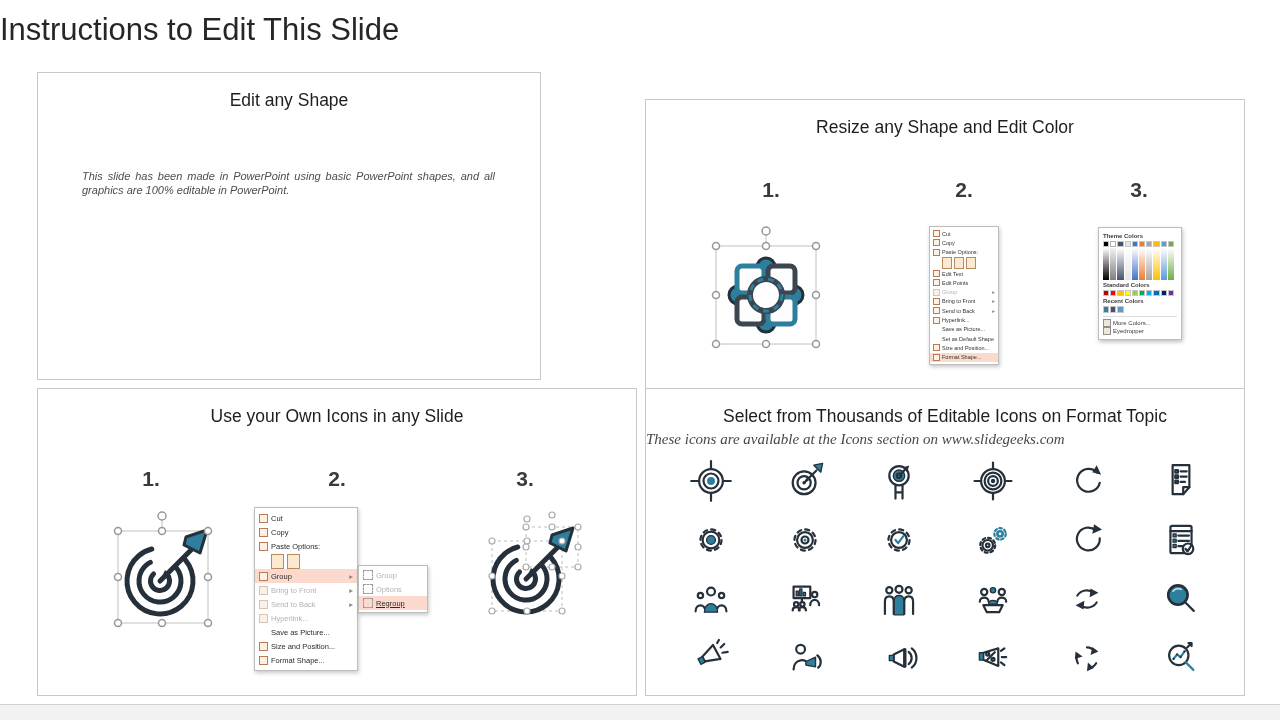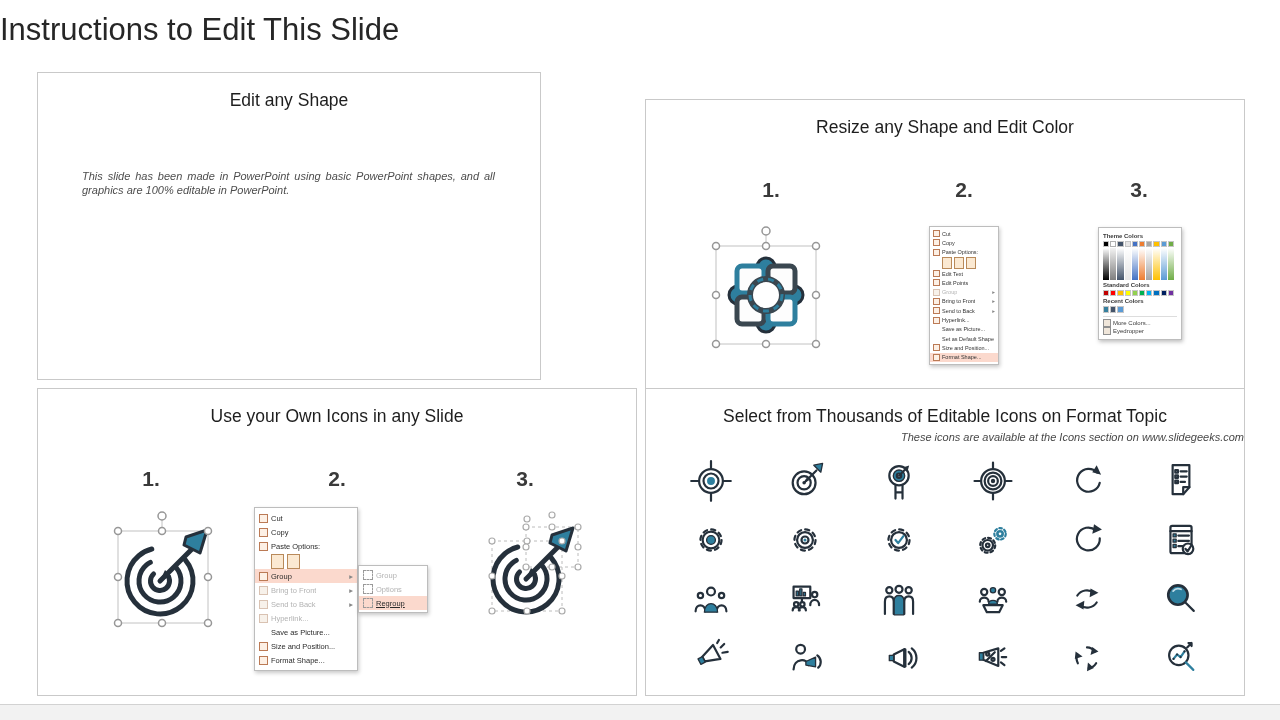--- a/index.html
+++ b/index.html
@@ -43,21 +43,21 @@
   .swrow{display:flex;gap:1px;}
   .sw{width:6.2px;height:6.2px;border:0.5px solid #c6c6c6;display:inline-block;box-sizing:border-box;}
   .gradrow{display:flex;gap:1px;margin-top:1px;height:32px;}
   .grad{width:6.2px;height:32px;display:inline-block;}
   .psep{border-top:1px solid #ddd;margin:3px 0 2px;}
   .prow{display:flex;gap:2px;align-items:center;height:8.5px;}
   .pico{width:6px;height:6px;border:1px solid #8f8f8f;background:#f0e6da;flex:0 0 auto;}
   
   .igrid{position:absolute;left:18px;top:62px;display:grid;grid-template-columns:repeat(6,94px);grid-auto-rows:59px;justify-items:center;align-items:center;}
   .icell svg{width:44px;height:44px;display:block;}
-  .sub{position:absolute;top:42px;left:0;right:0;text-align:right;font-style:italic;font-size:11px;color:#474747;}
+  .sub{position:absolute;top:42px;left:0;right:0;text-align:left;font-style:italic;font-size:15px;color:#474747;font-family:Liberation Serif, serif;}
   
   .k{stroke:#25303b;fill:none;stroke-width:5;stroke-linecap:round;stroke-linejoin:round;}
   .kb{stroke:#2e7f9e;fill:none;stroke-width:5;stroke-linecap:round;stroke-linejoin:round;}
   .fb{fill:#2e7f9e;stroke:#25303b;stroke-width:3;stroke-linejoin:round;}
   .fd{fill:#25303b;stroke:none;}
   .fw{fill:#fff;stroke:#25303b;stroke-width:5;stroke-linejoin:round;}
   .selrect{fill:none;stroke:#c2c2c2;stroke-width:1;}
   .selline{stroke:#c2c2c2;stroke-width:1;}
   .hnd{fill:#fff;stroke:#979797;stroke-width:1.5;}
   .hnd2{fill:#fff;stroke:#ababab;stroke-width:1.2;}

